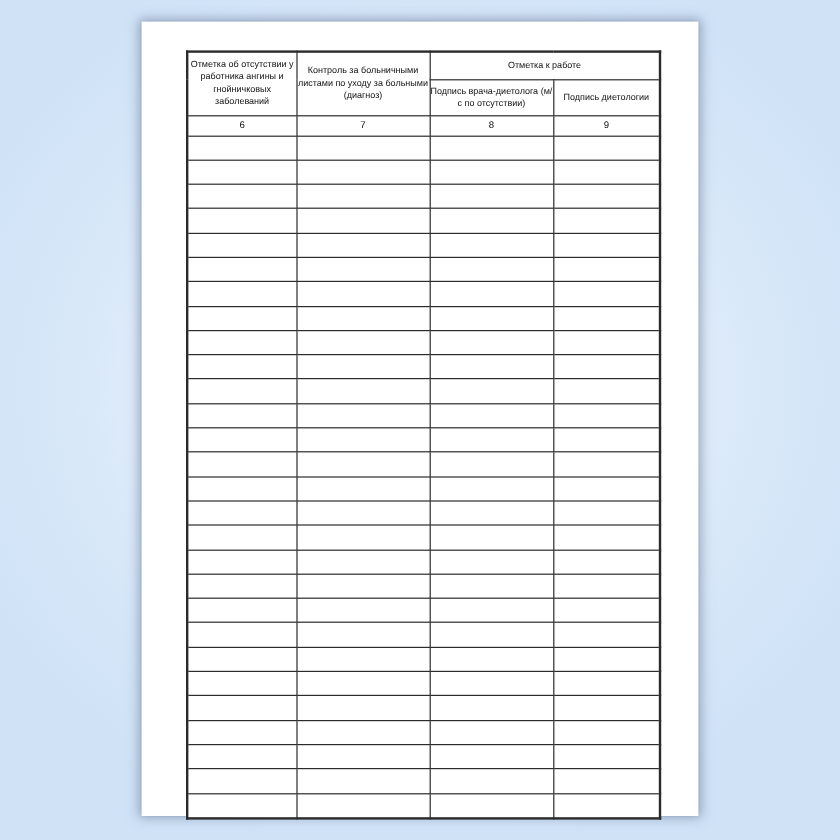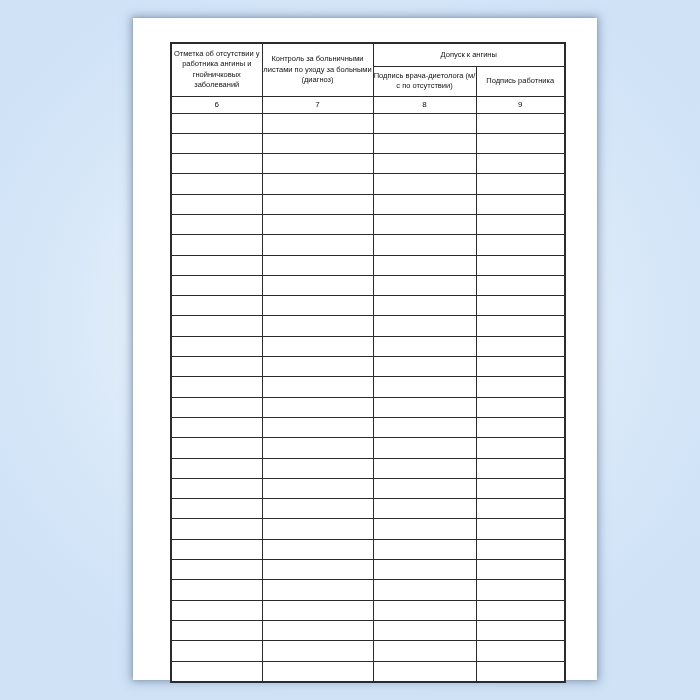--- a/index.html
+++ b/index.html
@@ -7,21 +7,21 @@
     width:700px;height:700px;
     font-family:"Liberation Sans",sans-serif;
     color:#1a1a1a;
   }
   .canvas{
     position:relative;width:700px;height:700px;overflow:hidden;
     background:radial-gradient(ellipse 430px 390px at 50% 46%,
       #eff5fc 0%, #e2eefa 45%, #d5e6f8 75%, #cfe2f6 100%);
   }
   .sheet{
-    position:absolute;left:133px;top:18px;width:464px;height:662px;
+    position:absolute;left:118px;top:18px;width:464px;height:662px;
     background:#ffffff;
     box-shadow:0 0 9px 2px rgba(92,113,143,0.55), 0 0 3px rgba(92,113,143,0.35);
   }
   table.form{
     position:absolute;left:37px;top:24px;width:394px;
     border-collapse:collapse;table-layout:fixed;
     border:2px solid #2b2b2b;
   }
   .form th,.form td{
     border:1px solid #2b2b2b;
@@ -51,25 +51,25 @@
       <colgroup>
         <col class="c1">
           <col class="c2">
           <col class="c3">
           <col class="c4">
       </colgroup>
       <thead>
         <tr class="grouprow">
           <th rowspan="2" class="hdr">Отметка об отсутствии у работника ангины и гнойничковых заболеваний</th>
           <th rowspan="2" class="hdr">Контроль за больничными листами по уходу за больными (диагноз)</th>
-          <th colspan="2" class="hdr">Допуск к ангины</th>
+          <th colspan="2" class="hdr">Отметка к работе</th>
         </tr>
         <tr class="subrow">
           <th class="hdr">Подпись врача-диетолога (м/с по отсутствии)</th>
-          <th class="hdr">Подпись работника</th>
+          <th class="hdr">Подпись диетологии</th>
         </tr>
         <tr class="nums">
           <th>6</th>
           <th>7</th>
           <th>8</th>
           <th>9</th>
         </tr>
       </thead>
       <tbody>
           <tr>

